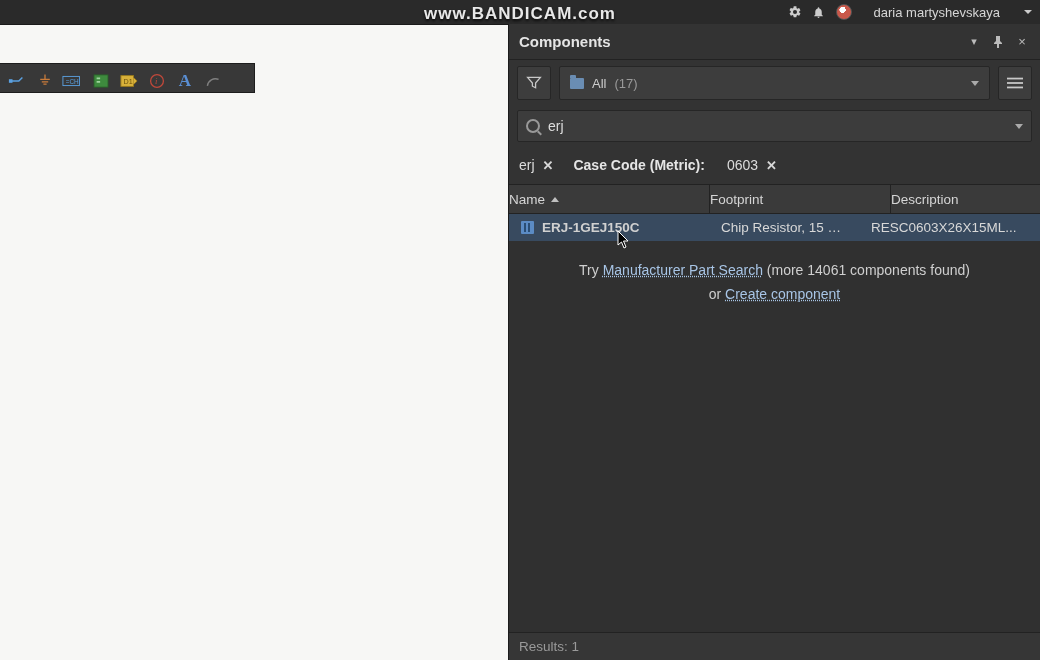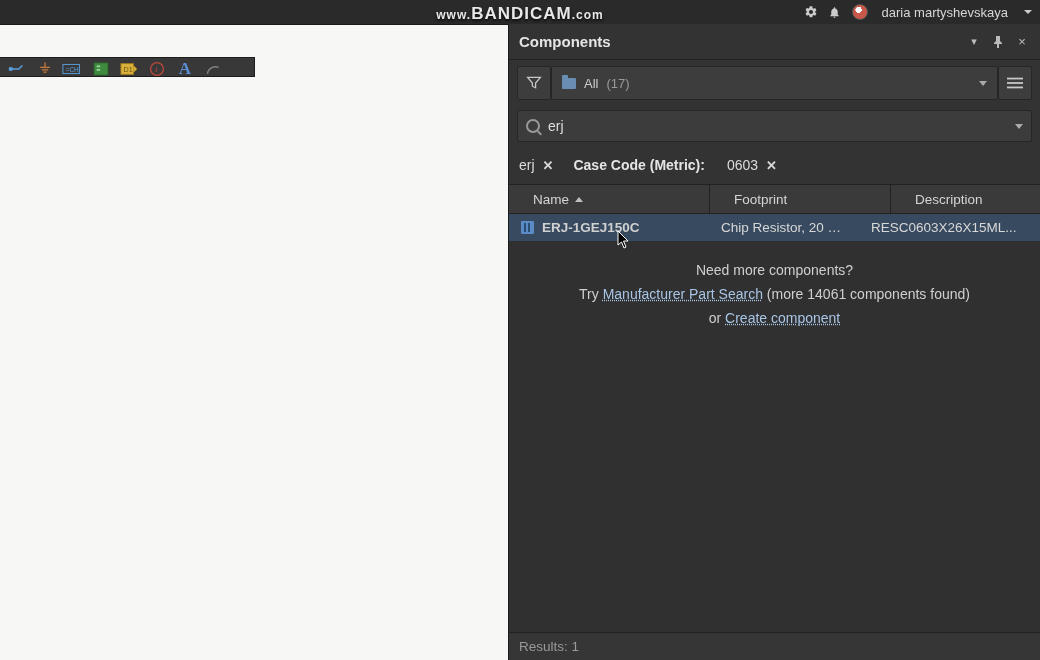--- a/index.html
+++ b/index.html
@@ -2,44 +2,44 @@
 <html><head>
 <meta charset="utf-8">
 <style>
   * { box-sizing: border-box; margin: 0; padding: 0; }
   html, body { width: 1040px; height: 660px; overflow: hidden; font-family: "Segoe UI", Arial, sans-serif; }
   body { background: #2a2a2a; color: #d0d0d0; font-size: 13px; position: relative; }
 
   
   .topbar { position: absolute; top: 0; left: 0; right: 0; height: 24px; background: #2a2a2a; display: flex; align-items: center; justify-content: flex-end; padding: 0 8px; gap: 10px; z-index: 10; }
   .watermark { position: absolute; left: 50%; transform: translateX(-50%); top: 4px; font-weight: 700; font-size: 17px; letter-spacing: 1px; color: #e8e8e8; text-shadow: 0 2px 3px rgba(0,0,0,0.8); font-family: Arial, sans-serif; }
-  .watermark .small { font-size: 12px; font-weight: 600; }
+  .watermark .small { font-size: 17px; font-weight: 600; }
   .topbar .icon { width: 14px; height: 14px; display: inline-flex; align-items: center; justify-content: center; color: #ccc; cursor: pointer; }
-  .user-block { display: flex; align-items: center; gap: 14px; cursor: pointer; }
+  .user-block { display: flex; align-items: center; gap: 22px; cursor: pointer; }
   .avatar { width: 16px; height: 16px; border-radius: 50%; background: radial-gradient(circle at 40% 35%, #fff 0 25%, #c9584a 26% 100%); border: 1px solid #555; }
   .user-name { color: #d6d6d6; font-size: 13px; }
   .caret { width: 0; height: 0; border-left: 4px solid transparent; border-right: 4px solid transparent; border-top: 4px solid #ccc; margin-left: 2px; }
 
   
   .main { position: absolute; top: 24px; left: 0; right: 0; bottom: 0; display: flex; }
   .canvas-area { flex: 0 0 508px; background: #f7f7f5; position: relative; border-top: 1px solid #1a1a1a; }
   .canvas-area::before { content: ""; position: absolute; inset: 0; background-image: radial-gradient(circle, #c8c8c8 0.5px, transparent 0.5px); background-size: 8px 8px; background-position: 0 0; opacity: 0.9; }
 
   
-  .floating-toolbar { position: absolute; top: 32px; left: 0; width: 255px; height: 20px; background: #383838; border: 1px solid #1d1d1d; border-left: none; display: flex; align-items: flex-start; padding: 0 4px; gap: 2px; }
+  .floating-toolbar { position: absolute; top: 38px; left: 0; width: 255px; height: 30px; background: #383838; border: 1px solid #1d1d1d; border-left: none; display: flex; align-items: flex-end; padding: 0 4px; gap: 2px; }
   .ft-btn { width: 26px; height: 22px; border-radius: 2px; display: flex; align-items: center; justify-content: center; cursor: pointer; font-family: "Times New Roman", serif; }
 
   
   .panel { flex: 1; background: #8b5cf6; border-left: 1px solid #1c1c1c; display: flex; flex-direction: column; }
   .panel-header { height: 36px; display: flex; align-items: center; padding: 0 10px; background: #333; border-bottom: 1px solid #222; }
   .panel-title { font-size: 15px; font-weight: 600; color: #e5e5e5; flex: 1; }
   .panel-header .win-btn { width: 16px; height: 16px; margin-left: 8px; display: flex; align-items: center; justify-content: center; color: #bbb; cursor: pointer; font-size: 11px; }
 
   
-  .filter-row { height: 46px; display: flex; align-items: center; padding: 0 8px; background: #333; }
+  .filter-row { height: 46px; display: flex; align-items: center; padding: 0 8px; gap: 8px; background: #333; }
   .sq-btn { width: 34px; height: 34px; background: #3d3d3d; border: 1px solid #262626; border-radius: 2px; display: flex; align-items: center; justify-content: center; cursor: pointer; color: #bbb; }
   .categories-drop { flex: 1; height: 34px; background: #3d3d3d; border: 1px solid #262626; border-radius: 2px; display: flex; align-items: center; padding: 0 10px; gap: 8px; cursor: pointer; color: #ccc; position: relative; }
   .categories-drop .drop-caret { position: absolute; right: 10px; width: 0; height: 0; border-left: 4px solid transparent; border-right: 4px solid transparent; border-top: 5px solid #aaa; }
   .folder-icon { width: 14px; height: 11px; background: #6a8db3; border-radius: 1px; position: relative; }
   .folder-icon::before { content: ""; position: absolute; top: -3px; left: 0; width: 6px; height: 3px; background: #6a8db3; border-radius: 1px 1px 0 0; }
 
   
   .search-row { height: 40px; display: flex; align-items: center; padding: 0 8px; gap: 8px; background: #333; }
   .search-box { flex: 1; height: 32px; background: #3c3c3c; border: 1px solid #262626; border-radius: 2px; display: flex; align-items: center; padding: 0 8px; gap: 8px; }
   .search-box input { flex: 1; background: transparent; border: none; outline: none; color: #ddd; font-size: 14px; font-family: inherit; }
@@ -48,21 +48,21 @@
   .search-caret { width: 0; height: 0; border-left: 4px solid transparent; border-right: 4px solid transparent; border-top: 5px solid #aaa; cursor: pointer; }
 
   
   .chips-row { height: 38px; display: flex; align-items: center; padding: 0 10px; gap: 4px; background: #333; font-size: 14px; }
   .chip-text { color: #dcdcdc; }
   .chip-label { color: #e5e5e5; font-weight: 600; }
   .chip-x { color: #d8d8d8; font-weight: 700; font-size: 13px; cursor: pointer; padding: 0 4px; }
 
   
   .grid-header { height: 30px; background: #3a3a3a; border-top: 1px solid #222; border-bottom: 1px solid #222; display: flex; align-items: center; font-size: 13.5px; color: #d5d5d5; }
-  .gh-cell { padding: 0 24px; display: flex; align-items: center; gap: 4px; cursor: pointer; height: 100%; }
+  .gh-cell { padding: 0 0; display: flex; align-items: center; gap: 4px; cursor: pointer; height: 100%; }
   .gh-cell.name { flex: 0 0 200px; }
   .gh-cell.desc { flex: 0 0 150px; border-left: 1px solid #222; }
   .gh-cell.foot { flex: 1; border-left: 1px solid #222; }
   .sort-arrow { width: 0; height: 0; border-left: 4px solid transparent; border-right: 4px solid transparent; border-bottom: 5px solid #bfbfbf; margin-left: 2px; }
 
   
   .grid-body { flex: 1; background: #303030; overflow: hidden; display: flex; flex-direction: column; }
   .grid-row { height: 27px; display: flex; align-items: center; font-size: 13.5px; cursor: pointer; }
   .grid-row.selected { background: #384a5f; }
   .gr-cell { padding: 0 12px; white-space: nowrap; overflow: hidden; text-overflow: ellipsis; }
@@ -222,26 +222,25 @@
         <span>Description</span>
       </div>
     </div>
 
     <div class="grid-body">
       <div class="grid-row selected">
         <div class="gr-cell name">
           <span class="comp-icon"></span>
           <span>ERJ-1GEJ150C</span>
         </div>
-        <div class="gr-cell desc">Chip Resistor, 20 Oh...</div>
+        <div class="gr-cell desc">Chip Resistor, 15 Oh...</div>
         <div class="gr-cell foot">RESC0603X26X15ML...</div>
       </div>
 
       <div class="suggest-block">
-        <div>Need more components?</div>
         <div>
           <span>Try </span><a>Manufacturer Part Search</a><span> (more 14061 components found)</span>
         </div>
         <div>
           <span>or </span><a>Create component</a>
         </div>
       </div>
     </div>
 
     <div class="status-bar">

